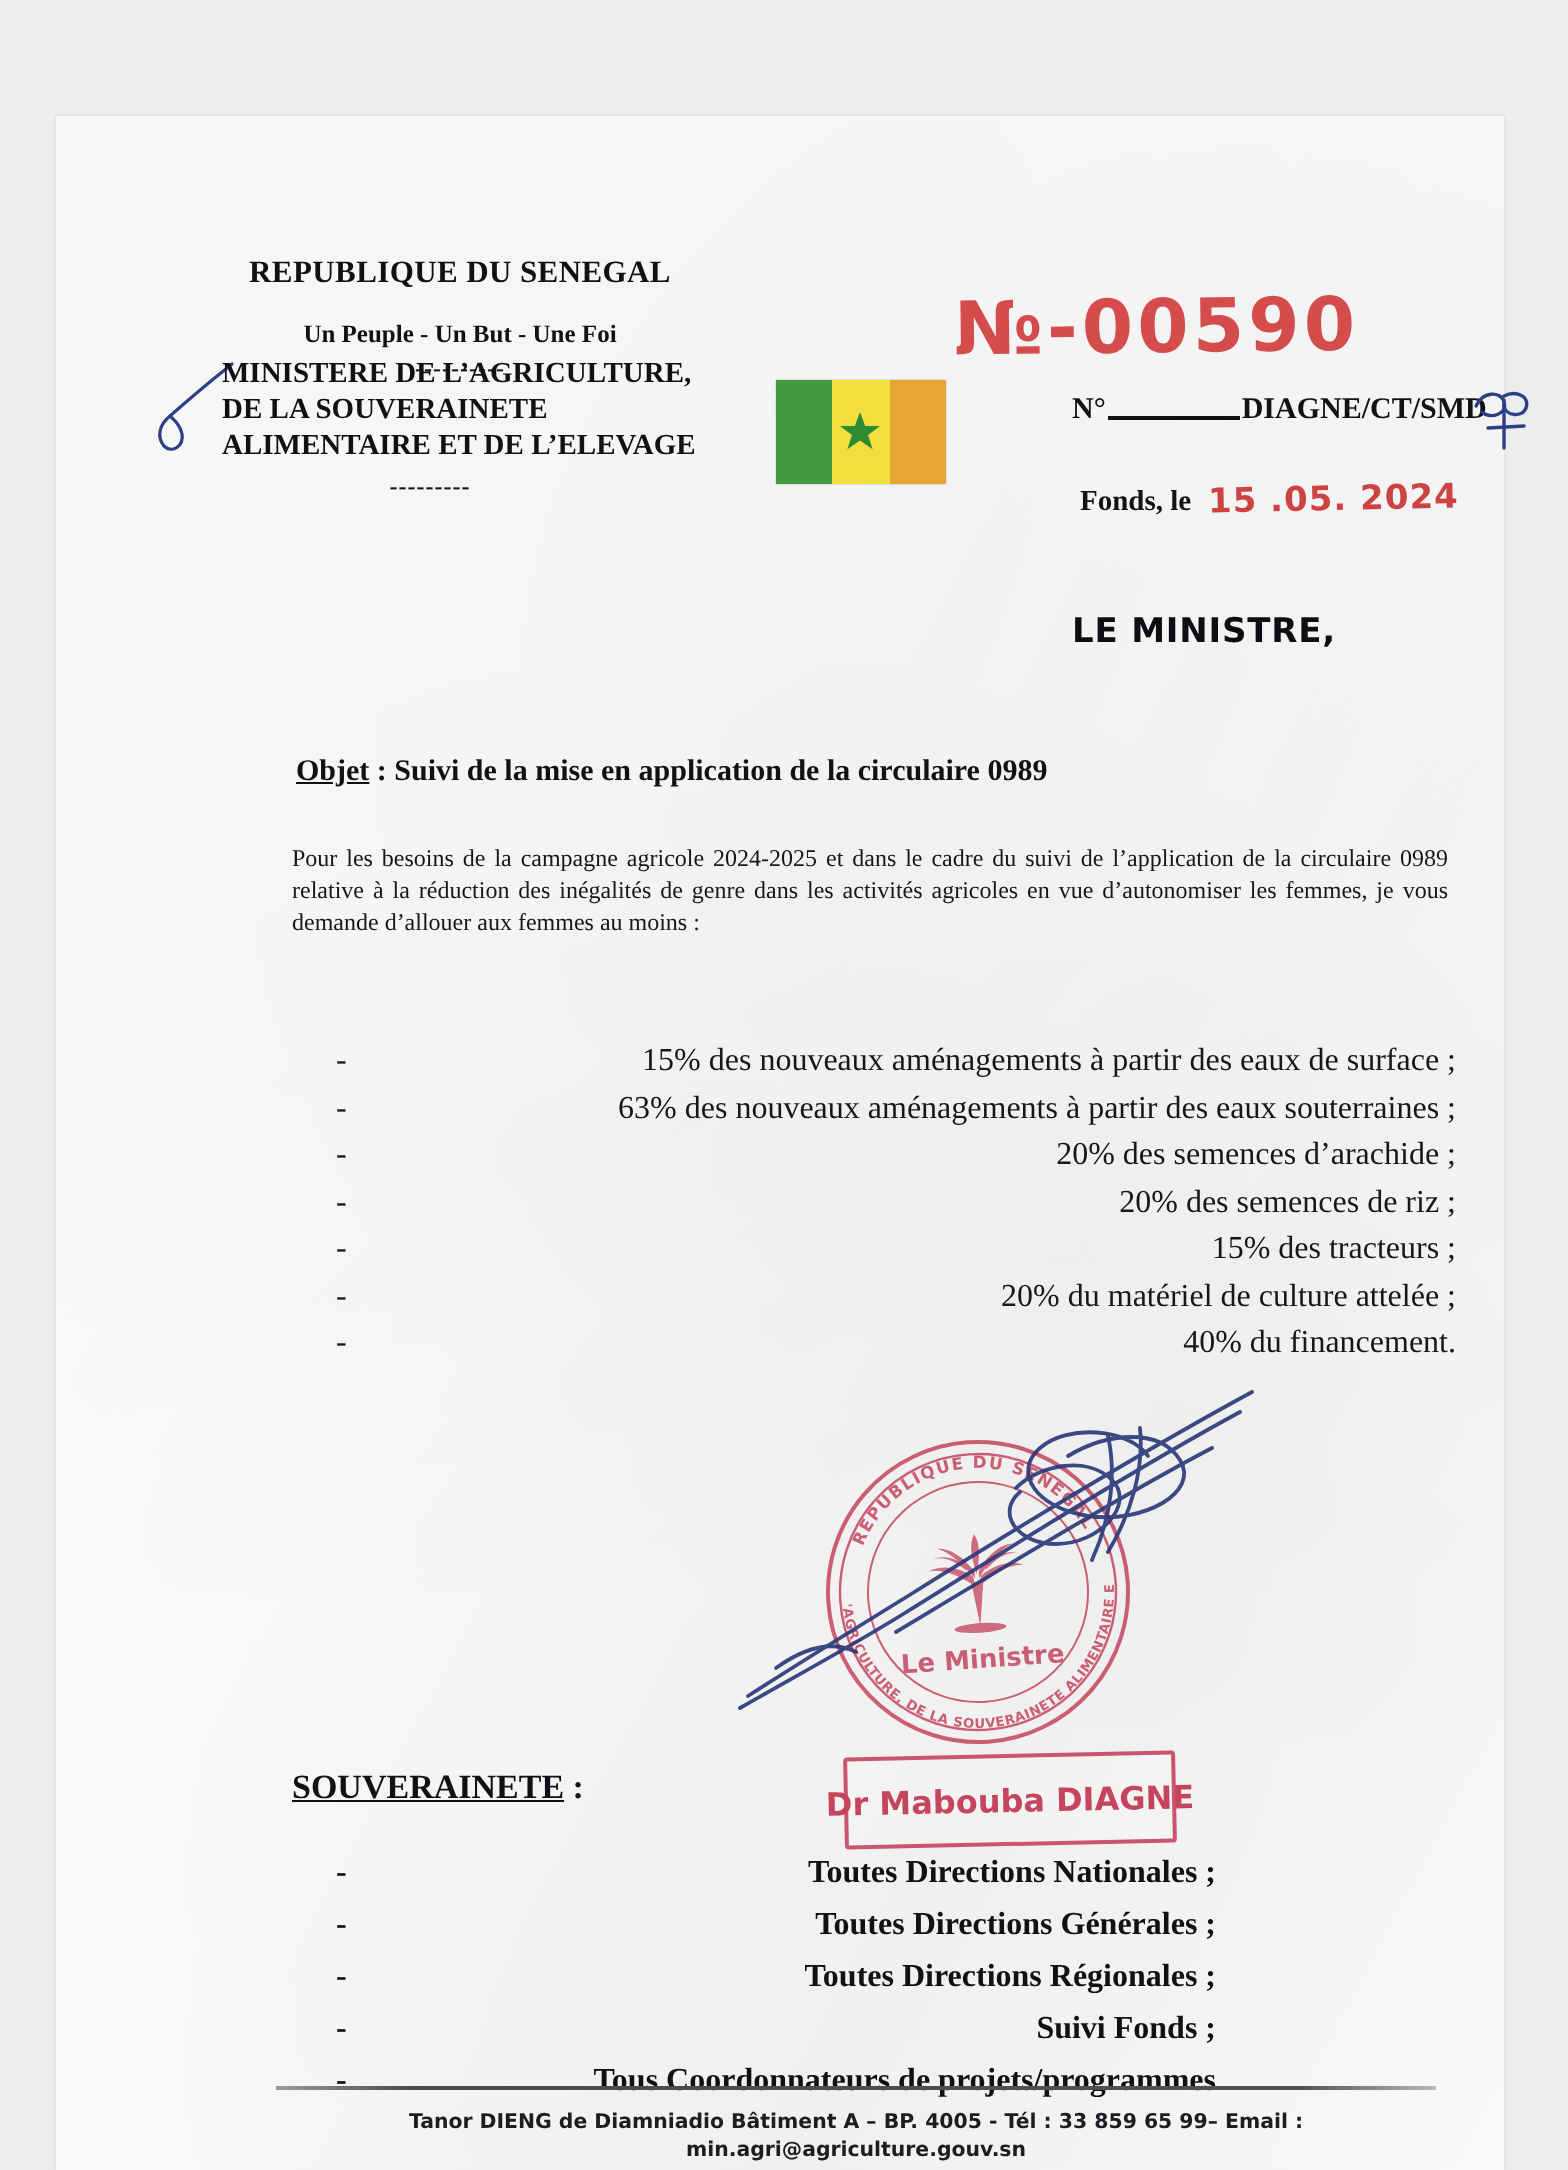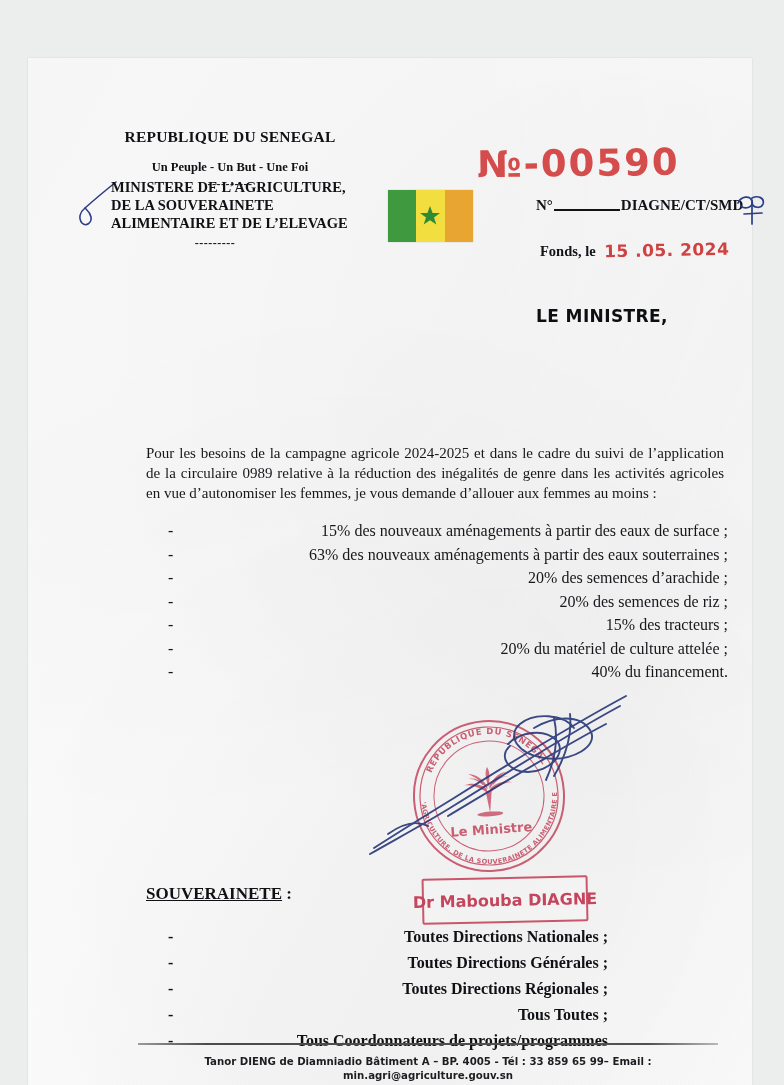--- a/index.html
+++ b/index.html
@@ -197,23 +197,23 @@
     font-weight: bold;
     color: #101114;
     white-space: nowrap;
   }
   #object-label { text-decoration: underline; }
 
   
   #body-paragraph {
     position: absolute;
     left: 118px;
-    top: 386px;
+    top: 364px;
     width: 578px;
-    font-size: 15px;
+    font-size: 12px;
     line-height: 1.32;
     text-align: justify;
     color: #16171a;
   }
   #allocation-list {
     position: absolute;
     left: 140px;
     top: 461px;
     width: 560px;
     font-size: 16px;
@@ -372,20 +372,23 @@
       <path d="M10 22 L28 21" stroke="currentColor" stroke-width="1.7" fill="none" stroke-linecap="round"></path>
     </svg>
   </div>
 
   <div id="date-line">
     <span>Fonds, le</span><span id="date-value">15 .05. 2024</span>
   </div>
 
   <div id="le-ministre">LE MINISTRE,</div>
 
+  <div id="object-line">
+    <span id="object-label">Objet</span><span> : Suivi de la mise en application de la circulaire 0989</span>
+  </div>
 
   <div id="body-paragraph">Pour les besoins de la campagne agricole 2024-2025 et dans le cadre du suivi de l’application de la circulaire 0989 relative à la réduction des inégalités de genre dans les activités agricoles en vue d’autonomiser les femmes, je vous demande d’allouer aux femmes au moins :</div>
 
   <div id="allocation-list">
       <div class="li-row">
         <span class="li-dash">-</span>
         <span class="li-text">15% des nouveaux aménagements à partir des eaux de surface ;</span>
       </div>
       <div class="li-row">
         <span class="li-dash">-</span>
@@ -479,21 +482,21 @@
       <div class="li-row">
         <span class="li-dash">-</span>
         <span class="li-text">Toutes Directions Générales ;</span>
       </div>
       <div class="li-row">
         <span class="li-dash">-</span>
         <span class="li-text">Toutes Directions Régionales ;</span>
       </div>
       <div class="li-row">
         <span class="li-dash">-</span>
-        <span class="li-text">Tous Toutes ;</span>
+        <span class="li-text">Suivi Fonds ;</span>
       </div>
       <div class="li-row">
         <span class="li-dash">-</span>
         <span class="li-text">Tous Coordonnateurs de projets/programmes</span>
       </div>
     </div>
 
   <div id="footer-rule"></div>
   <div id="footer-text">
     <div>Tanor DIENG de Diamniadio Bâtiment A – BP. 4005 - Tél : 33 859 65 99– Email : min.agri@agriculture.gouv.sn</div>

